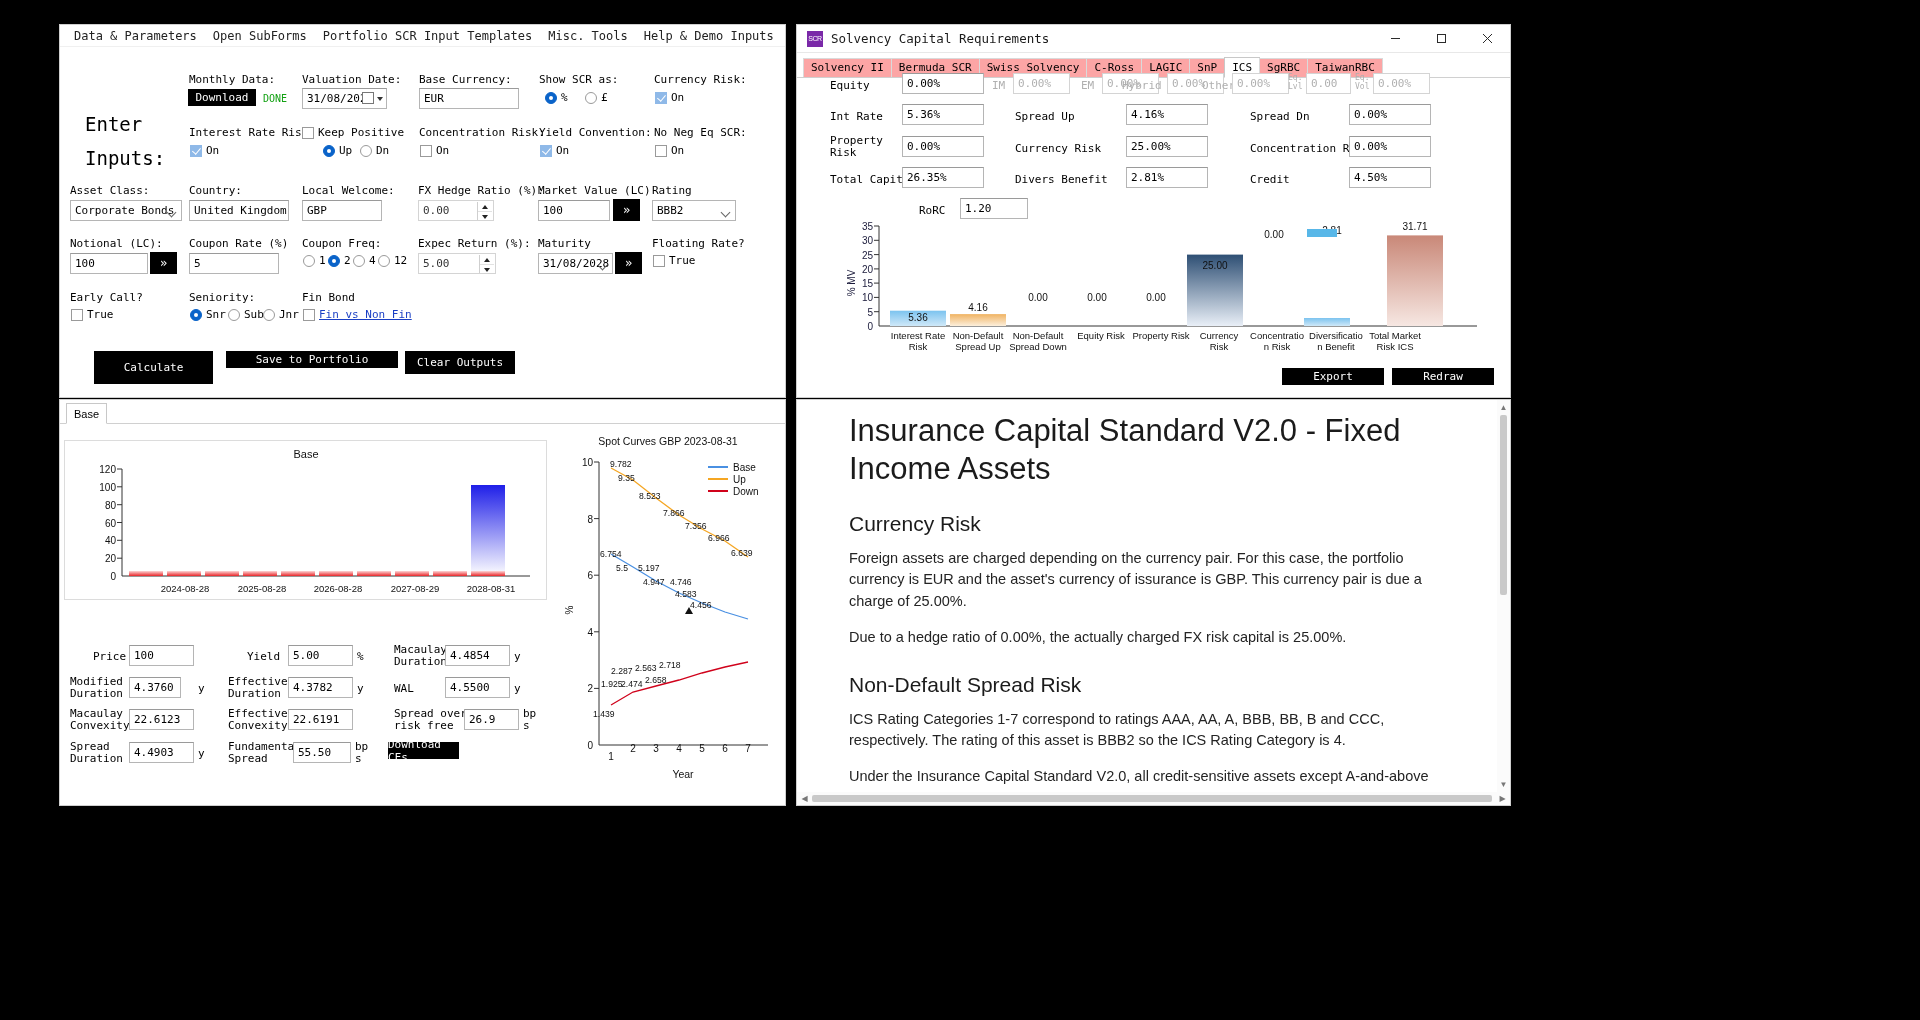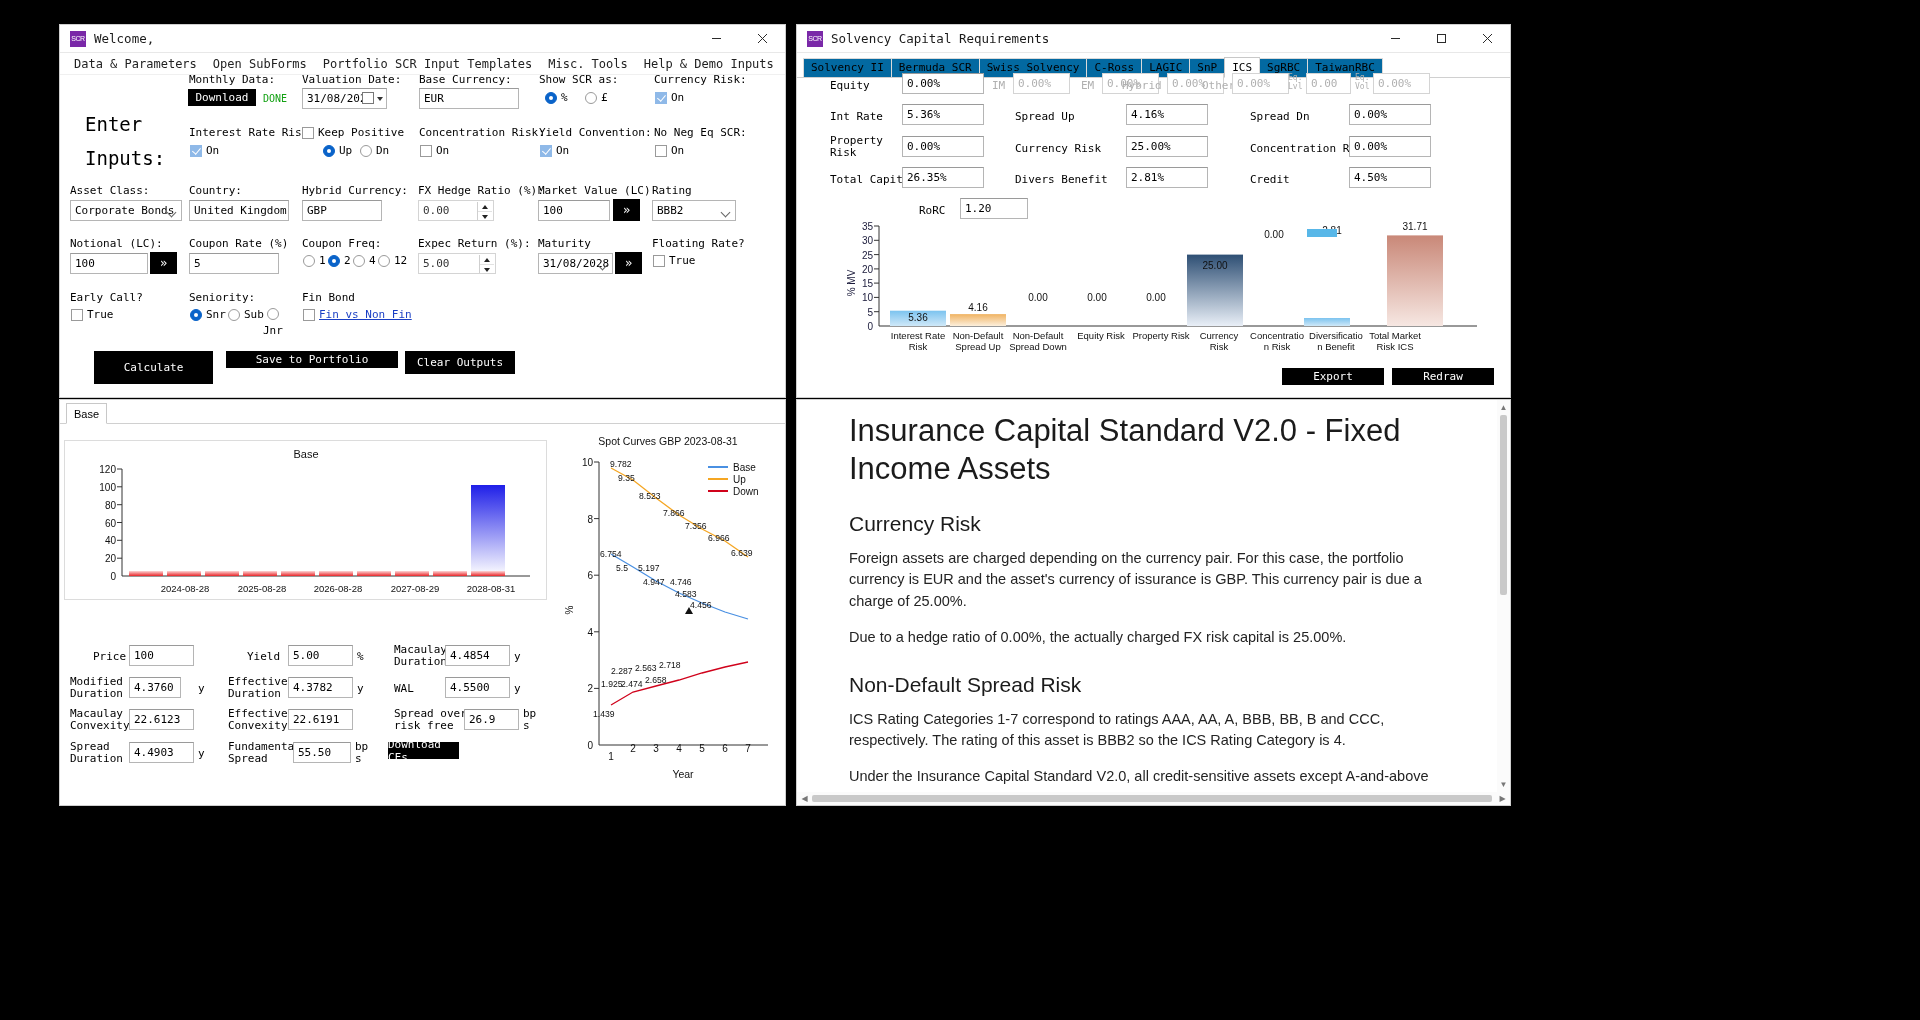--- a/index.html
+++ b/index.html
@@ -68,21 +68,21 @@
   .rad.on:after { content:""; position:absolute; left:3px; top:3px; width:4px;height:4px;border-radius:50%;background:#fff; }
 
   .ctl { display:flex; align-items:center; gap:4px; }
   .ctl .lbl { font-size:11px; }
 
   .link { color:#1a3fc4; text-decoration:underline; font-family:"DejaVu Sans Mono","Liberation Mono",monospace; font-size:11px; }
 
   
   .tabs { display:flex; align-items:flex-end; height:21px; border-bottom:1px solid #d0d0d0; background:#fff; padding-left:6px;}
   .tab { font-family:"DejaVu Sans Mono","Liberation Mono",monospace; font-size:11px; color:#000;
-         padding:2px 7px 3px; border:1px solid transparent; background:#0369a1; border-bottom:none;
+         padding:2px 7px 3px; border:1px solid transparent; background:#fca5a5; border-bottom:none;
          margin-right:-1px; border-color:#dadada; height:19px; line-height:14px; }
   .tab.active { background:#fff; border-color:#c8c8c8; border-bottom:1px solid #fff; height:21px; margin-bottom:-1px; padding-top:3px;}
 
   
   .axisnum { font-family:"Liberation Sans",sans-serif; font-size:10px; fill:#1a1a3a; }
   .catlbl  { font-family:"Liberation Sans",sans-serif; font-size:9.5px; fill:#111; }
   .vallbl  { font-family:"Liberation Sans",sans-serif; font-size:10px; fill:#111; }
 
   
   .doc { font-family:"Liberation Sans",sans-serif; color:#202020; }
@@ -93,37 +93,20 @@
 
   .sbar { position:absolute; background:#fbfbfb; }
   .sthumb { position:absolute; background:#c9c9c9; border-radius:2px; }
   .sarrow { position:absolute; color:#777; font-size:8px; display:flex;align-items:center;justify-content:center;}
 </style>
 </head>
 <body>
 
 <div class="win vbaform" style="left:60px; top:25px; width:725px; height:372px;">
 
-  <div class="titlebar">
-    <div class="app-ico">SCR</div>
-    <div class="title">Welcome,</div>
-    <div class="winbtns">
-      <div class="winbtn">
-        <svg width="11" height="11" viewBox="0 0 11 11">
-            <line x1="1" y1="5.5" x2="10" y2="5.5" stroke="currentColor" stroke-width="1"></line>
-          </svg>
-      </div>
-      <div class="winbtn close">
-        <svg width="11" height="11" viewBox="0 0 11 11">
-            <line x1="1" y1="1" x2="10" y2="10" stroke="currentColor" stroke-width="1"></line>
-            <line x1="10" y1="1" x2="1" y2="10" stroke="currentColor" stroke-width="1"></line>
-          </svg>
-      </div>
-    </div>
-  </div>
 
   <div class="menubar">
     <div class="mi">Data &amp; Parameters</div>
     <div class="mi">Open SubForms</div>
     <div class="mi">Portfolio SCR Input Templates</div>
     <div class="mi">Misc. Tools</div>
     <div class="mi">Help &amp; Demo Inputs</div>
   </div>
 
   <div class="lbl big" style="position:absolute;left:25px;top:88px;">Enter</div>
@@ -195,21 +178,21 @@
     <span class="chk"></span>
     <span class="lbl">On</span>
   </div>
 
   <div class="lbl" style="position:absolute;left:10px;top:159px;">Asset Class:</div>
   <div class="combo" style="position:absolute;left:10px;top:175px;width:112px;">Corporate Bonds</div>
 
   <div class="lbl" style="position:absolute;left:129px;top:159px;">Country:</div>
   <div class="tbox" style="position:absolute;left:129px;top:175px;width:100px;">United Kingdom</div>
 
-  <div class="lbl" style="position:absolute;left:242px;top:159px;">Hybrid Currency:</div>
+  <div class="lbl" style="position:absolute;left:242px;top:159px;">Local Welcome:</div>
   <div class="tbox" style="position:absolute;left:242px;top:175px;width:80px;">GBP</div>
 
   <div class="lbl" style="position:absolute;left:358px;top:159px;">FX Hedge Ratio (%):</div>
   <div class="tbox dis" style="position:absolute;left:358px;top:175px;width:76px;position:absolute;">
     <span style="color:#333;">0.00</span>
     <span class="spin">
       <div class="u">
           <i></i>
         </div>
       <div class="d" style="border-bottom:none;">
@@ -281,21 +264,21 @@
 
   <div class="lbl" style="position:absolute;left:129px;top:266px;">Seniority:</div>
   <div class="ctl" style="position:absolute;left:130px;top:283px;">
     <span class="rad on"></span>
     <span class="lbl">Snr</span>
   </div>
   <div class="ctl" style="position:absolute;left:168px;top:283px;">
     <span class="rad"></span>
     <span class="lbl">Sub</span>
   </div>
-  <div class="ctl" style="position:absolute;left:203px;top:283px;flex-direction:column;">
+  <div class="ctl" style="position:absolute;left:203px;top:283px;">
     <span class="rad"></span>
     <span class="lbl">Jnr</span>
   </div>
 
   <div class="lbl" style="position:absolute;left:242px;top:266px;">Fin Bond</div>
   <div class="ctl" style="position:absolute;left:243px;top:283px;">
     <span class="chk"></span>
     <span class="link">Fin vs Non Fin</span>
   </div>
 

